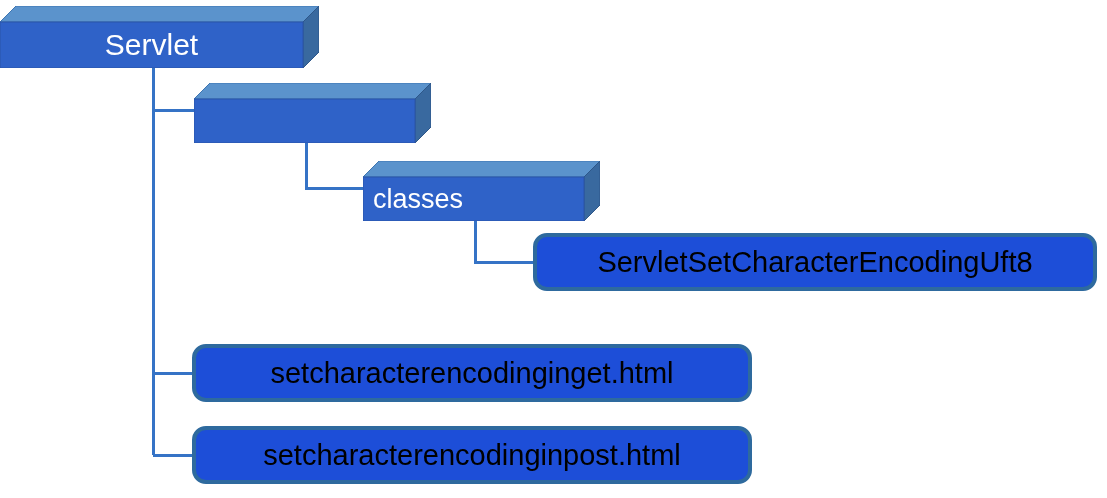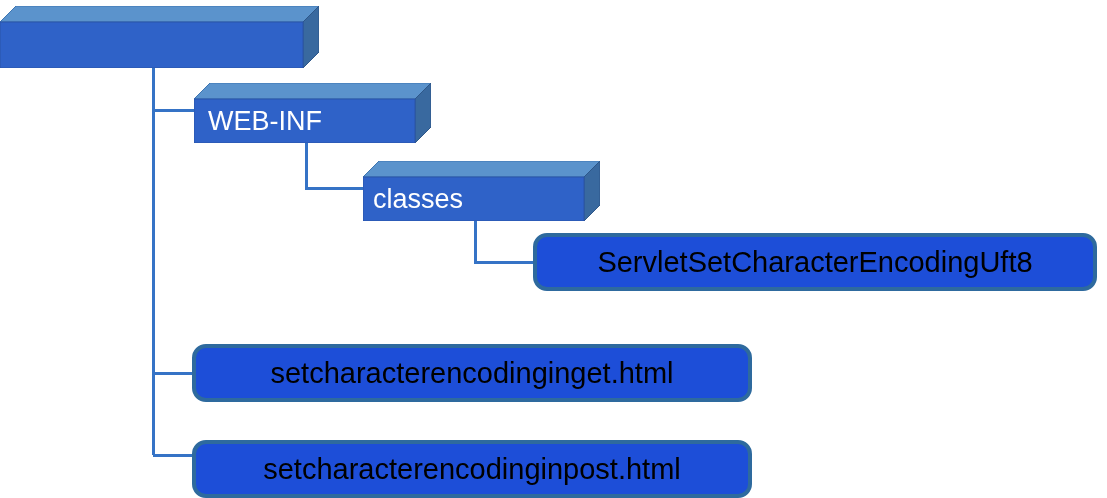--- a/index.html
+++ b/index.html
@@ -68,45 +68,45 @@
       <path d="M 475,205 L 475,262 L 536,262"></path>
     </g>
   </svg>
 
   <div class="node3d" style="left:0px; top:6px; width:319px; height:62px;">
     <svg width="319" height="62" viewBox="0 0 319 62" xmlns="http://www.w3.org/2000/svg">
       <polygon points="0,16 16,0 319,0 303,16" fill="#5B93CC" stroke="#3E76B2" stroke-width="1"></polygon>
       <polygon points="303,16 319,0 319,46 303,62" fill="#39699F" stroke="#2E5789" stroke-width="1"></polygon>
       <rect x="0" y="16" width="303" height="46" fill="#2F62C8" stroke="#2A55A8" stroke-width="1"></rect>
     </svg>
+    <span class="label" style="position:absolute; left:0px; top:16px; width:303px; height:46px; display:flex; align-items:center; justify-content:center; color:#ffffff; font-size:30px;">Servlet</span>
   </div>
 
   <div class="node3d" style="left:194px; top:83px; width:237px; height:60px;">
     <svg width="237" height="60" viewBox="0 0 237 60" xmlns="http://www.w3.org/2000/svg">
       <polygon points="0,16 16,0 237,0 221,16" fill="#5B93CC" stroke="#3E76B2" stroke-width="1"></polygon>
       <polygon points="221,16 237,0 237,44 221,60" fill="#39699F" stroke="#2E5789" stroke-width="1"></polygon>
       <rect x="0" y="16" width="221" height="44" fill="#2F62C8" stroke="#2A55A8" stroke-width="1"></rect>
     </svg>
-    <span class="label" style="position:absolute; left:0px; top:16px; width:221px; height:44px; display:flex; align-items:center; justify-content:flex-start; padding-left:14px; box-sizing:border-box; color:#ffffff; font-size:27px;">WEB-INF</span>
   </div>
 
   <div class="node3d" style="left:363px; top:161px; width:237px; height:60px;">
     <svg width="237" height="60" viewBox="0 0 237 60" xmlns="http://www.w3.org/2000/svg">
       <polygon points="0,16 16,0 237,0 221,16" fill="#5B93CC" stroke="#3E76B2" stroke-width="1"></polygon>
       <polygon points="221,16 237,0 237,44 221,60" fill="#39699F" stroke="#2E5789" stroke-width="1"></polygon>
       <rect x="0" y="16" width="221" height="44" fill="#2F62C8" stroke="#2A55A8" stroke-width="1"></rect>
     </svg>
     <span class="label" style="position:absolute; left:0px; top:16px; width:221px; height:44px; display:flex; align-items:center; justify-content:flex-start; padding-left:10px; box-sizing:border-box; color:#ffffff; font-size:27px;">classes</span>
   </div>
 
   <div class="node-round" style="left:533px; top:233px; width:564px; height:58px;">
     <span class="label" style="font-size:29px;">ServletSetCharacterEncodingUft8</span>
   </div>
 
   <div class="node-round" style="left:192px; top:344px; width:560px; height:58px;text-align:center;">
     <span class="label" style="font-size:29px;">setcharacterencodinginget.html</span>
   </div>
 
-  <div class="node-round" style="left:192px; top:440px; width:560px; height:58px;">
+  <div class="node-round" style="left:192px; top:426px; width:560px; height:58px;">
     <span class="label" style="font-size:29px;">setcharacterencodinginpost.html</span>
   </div>
 
 </div>
 
 </body></html>

